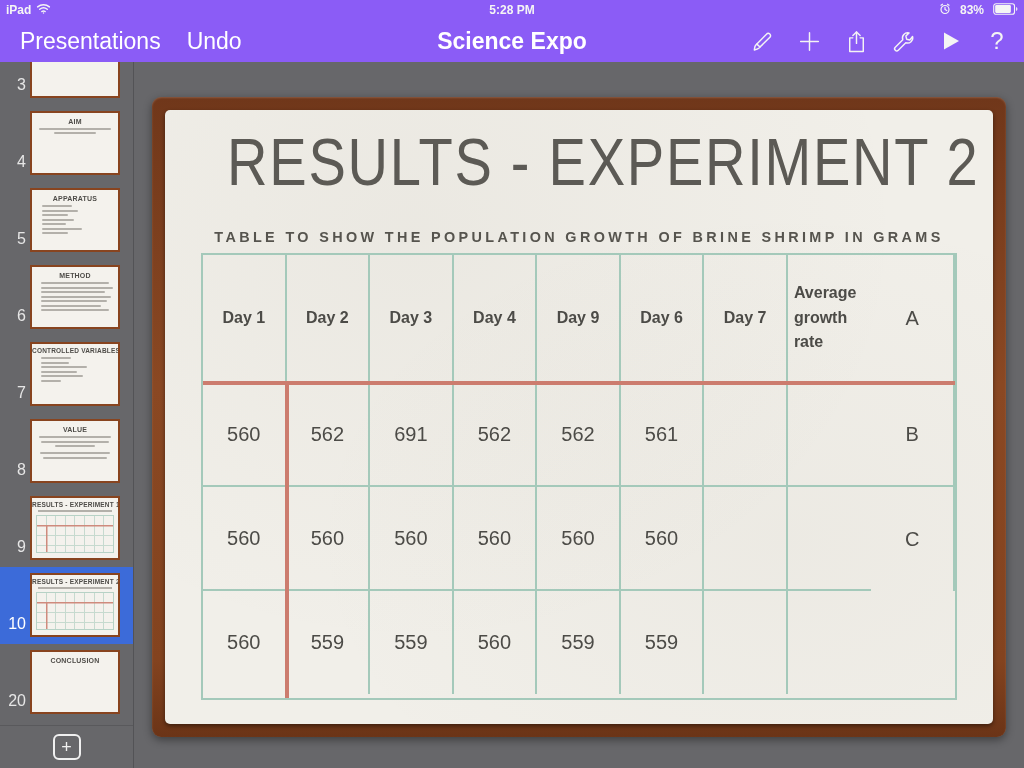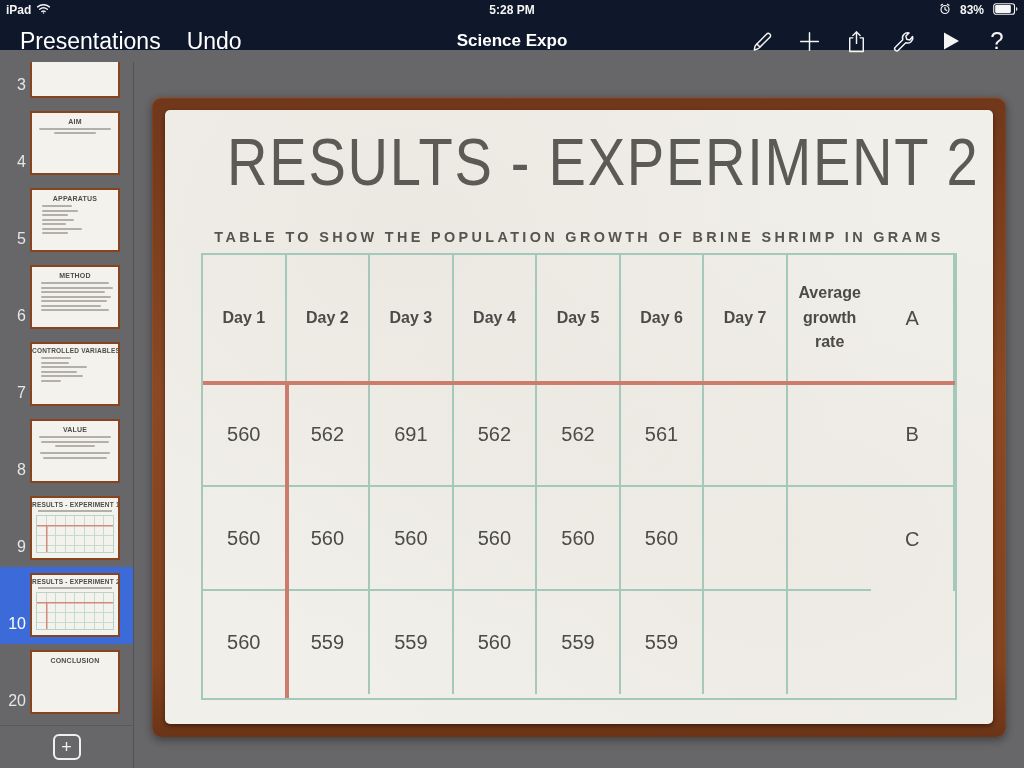--- a/index.html
+++ b/index.html
@@ -1,29 +1,29 @@
 <!DOCTYPE html>
 <html><head>
 <meta charset="utf-8">
 <style>
   * { margin: 0; padding: 0; box-sizing: border-box; }
   html, body { width: 1024px; height: 768px; overflow: hidden; }
   body { font-family: "Liberation Sans", sans-serif; background: #67676a; }
   .screen { position: relative; width: 1024px; height: 768px; background: #67676a; }
 
   
-  .topbar { position: absolute; top: 0; left: 0; width: 1024px; height: 50px; background: #0f172a; z-index: 20; }
+  .topbar { position: absolute; top: 0; left: 0; width: 1024px; height: 62px; background: #8b5cf6; z-index: 20; }
   .statusbar { position: absolute; top: 0; left: 0; right: 0; height: 20px; display: flex; align-items: center; color: #f5f5f5; font-size: 12px; font-weight: 700; }
   .sb-left { position: absolute; left: 6px; top: 0; height: 20px; display: flex; align-items: center; gap: 5px; }
   .sb-center { position: absolute; left: 0; right: 0; top: 0; height: 20px; display: flex; align-items: center; justify-content: center; }
   .sb-right { position: absolute; right: 6px; top: 0; height: 20px; display: flex; align-items: center; gap: 9px; }
   .toolbar { position: absolute; top: 20px; left: 0; right: 0; height: 42px; display: flex; align-items: center; }
   .tb-left { position: absolute; left: 20px; display: flex; gap: 26px; align-items: center; }
   .tb-btn { color: #ffffff; font-size: 23px; cursor: pointer; }
-  .tb-title { position: absolute; left: 0; right: 0; text-align: center; color: #ffffff; font-size: 17px; font-weight: 700; }
+  .tb-title { position: absolute; left: 0; right: 0; text-align: center; color: #ffffff; font-size: 23px; font-weight: 700; }
   .tb-right { position: absolute; right: 14px; display: flex; gap: 21px; align-items: center; }
   .tb-icon { width: 26px; height: 26px; display: flex; align-items: center; justify-content: center; cursor: pointer; }
   .tb-icon svg { stroke: #f4f4f4; fill: none; stroke-width: 1.4; stroke-linecap: round; stroke-linejoin: round; }
   .help-glyph { color: #f4f4f4; font-size: 24px; font-weight: 400; font-family: "Liberation Sans", sans-serif; }
 
   
   .sidebar { position: absolute; top: 62px; left: 0; width: 134px; bottom: 0; background: #67676a; border-right: 1px solid #535356; }
   .slide-list { position: absolute; top: 0; left: 0; right: 0; bottom: 43px; overflow: hidden; }
   .slide-item { position: relative; height: 77px; }
   .slide-item.first { margin-top: -34px; }
@@ -52,21 +52,21 @@
     box-shadow: 0 3px 9px rgba(0,0,0,0.4), inset 0 1px 2px rgba(255,255,255,0.18); }
   .paper { position: relative; width: 100%; height: 100%; background: #f1efe9; border-radius: 5px; box-shadow: 0 2px 4px rgba(0,0,0,0.45);
     background-image: radial-gradient(ellipse at 30% 20%, rgba(120,110,90,0.05), transparent 60%), radial-gradient(ellipse at 75% 70%, rgba(120,110,90,0.04), transparent 55%); }
   .slide-title { position: absolute; top: 16px; left: 0; width: 100%; text-align: center; font-size: 66px; line-height: 1.1;
     color: #5c5a55; letter-spacing: 2px; transform: scaleX(0.85); transform-origin: 50% 50%; white-space: nowrap; }
   .slide-subtitle { position: absolute; top: 118px; left: 0; width: 100%; text-align: center; font-size: 15px; font-weight: 700;
     color: #56544e; letter-spacing: 3.5px; transform: scaleX(0.96); transform-origin: 50% 50%; white-space: nowrap; }
   .stable { position: absolute; left: 36px; top: 143px; width: 756px; height: 447px; border: 2px solid #a4c9ba;
     display: grid; grid-template-columns: repeat(9, 1fr); grid-template-rows: 128px 104px 104px 103px; background: transparent; }
   .cell { border-right: 2px solid #a4c9ba; border-bottom: 2px solid #a4c9ba; display: flex; align-items: center; justify-content: center;
-    text-align: center; color: #4c4b47; font-size: 20px; padding: 14px 6px; }
+    color: #4c4b47; font-size: 20px; padding: 14px 6px; }
   .cell.last-col { border-right: none; }
   .cell.last-row { border-bottom: none; }
   .cell.hdr { font-size: 16px; font-weight: 700; line-height: 1.55; }
   .red-h { position: absolute; left: 0; right: 0; top: 126px; height: 4px; background: #cc7c6e; z-index: 2; }
   .red-v { position: absolute; left: 81.5px; top: 128px; bottom: 0; width: 4px; background: #cc7c6e; z-index: 2; }
 </style>
 </head>
 <body>
 
 <div class="screen">
@@ -256,21 +256,21 @@
         <div class="slide-subtitle">TABLE TO SHOW THE POPULATION GROWTH OF BRINE SHRIMP IN GRAMS</div>
 
         <div class="stable">
           <div class="red-h"></div>
           <div class="red-v"></div>
 
           <div class="cell hdr">Day 1</div>
           <div class="cell hdr">Day 2</div>
           <div class="cell hdr">Day 3</div>
           <div class="cell hdr">Day 4</div>
-          <div class="cell hdr">Day 5</div>
+          <div class="cell hdr">Day 9</div>
           <div class="cell hdr">Day 6</div>
           <div class="cell hdr">Day 7</div>
           <div class="cell hdr last-col">Average growth rate</div>
 
           <div class="cell">A</div>
           <div class="cell">560</div>
           <div class="cell">562</div>
           <div class="cell">691</div>
           <div class="cell">562</div>
           <div class="cell">562</div>

